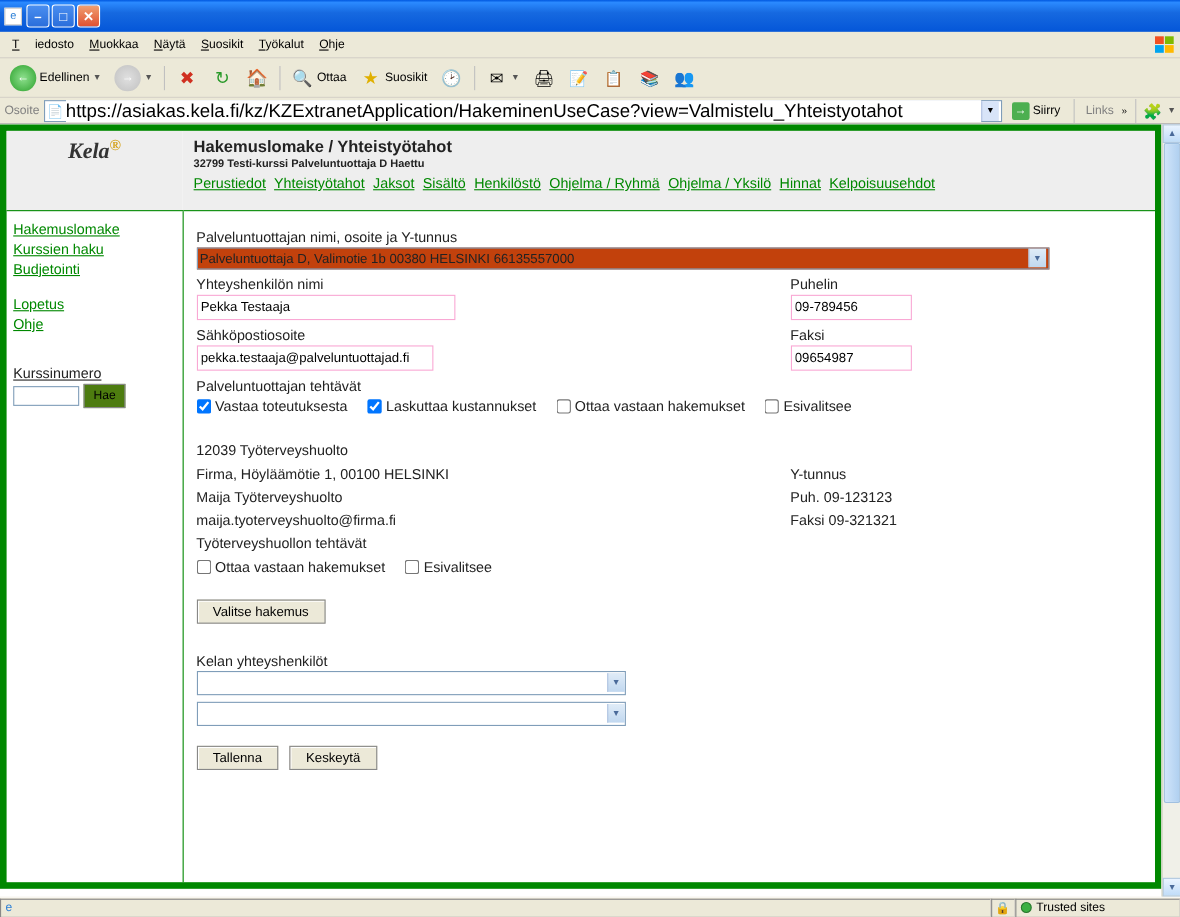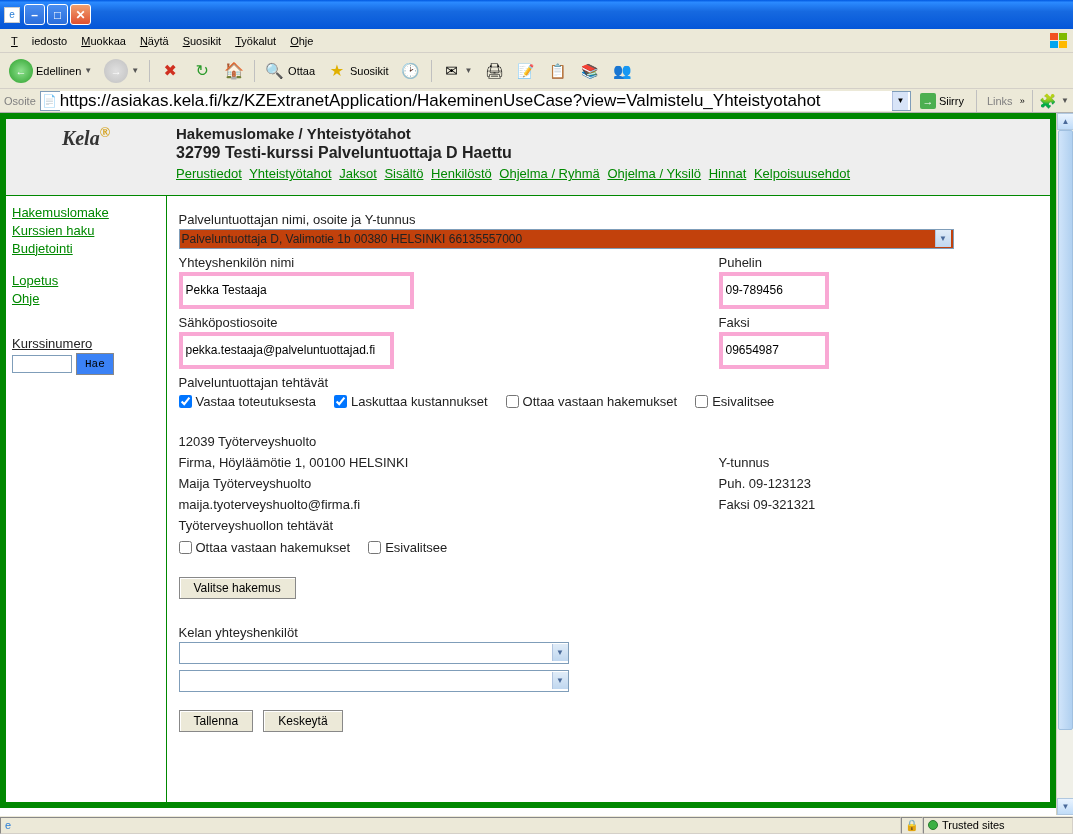--- a/index.html
+++ b/index.html
@@ -45,41 +45,41 @@
 .scrollbar-v { width: 17px; background: #f0f0e8; border-left: 1px solid #d0d0c0; position: relative; }
 .scroll-btn { width: 17px; height: 17px; background: linear-gradient(#eaf4ff,#c0dcf8); border: 1px solid #b0c8e0; display: flex; align-items: center; justify-content: center; font-size: 8px; color: #4a6a9a; }
 .scroll-thumb { position: absolute; top: 17px; width: 15px; left: 1px; height: 600px; background: linear-gradient(90deg,#d0e4fa,#b0d0f0); border: 1px solid #a0c0e0; border-radius: 2px; }
 
 .green-frame { border: 6px solid #008800; margin: 0; height: 695px; background: #fff; }
 .app-table { width: 100%; height: 100%; border-collapse: collapse; }
 .header-row td { background: #eeeeee; border-bottom: 1px solid #008800; padding: 6px 10px; vertical-align: top; }
 .logo-cell { width: 160px; text-align: center; vertical-align: middle; font-family: Georgia, serif; font-size: 20px; font-weight: bold; font-style: italic; color: #333; }
 .logo-cell sup { color: #d4a017; font-size: 14px; }
 .header-title { font-size: 15px; font-weight: bold; color: #222; }
-.header-sub { font-size: 16px; font-weight: bold; color: #222; margin-top: 2px; }
+.header-sub { font-size: 10px; font-weight: bold; color: #222; margin-top: 2px; }
 .tabs { margin-top: 4px; font-size: 13px; }
 .tabs a { color: #008800; text-decoration: underline; margin-right: 4px; }
 
 .body-row td { vertical-align: top; }
 .sidebar { width: 160px; border-right: 1px solid #008800; padding: 8px 6px; font-size: 13px; }
 .sidebar a { color: #008800; text-decoration: underline; display: block; line-height: 18px; }
 .sidebar .gap { height: 14px; }
 .kurssinum-label { color: #222; text-decoration: underline; margin-top: 28px; display: block; }
 .kurssinum-row { display: flex; align-items: center; gap: 4px; margin-top: 2px; }
 .kurssinum-row input { width: 60px; height: 18px; border: 1px solid #7f9db9; font-size: 11px; }
-.hae-btn { height: 22px; padding: 0 8px; background: #3b82f6; border: 1px solid #888; font-size: 11px; cursor: pointer; font-family: Liberation Mono, monospace; }
+.hae-btn { height: 22px; padding: 0 8px; background: #4d7c0f; border: 1px solid #888; font-size: 11px; cursor: pointer; }
 
 .main { padding: 10px 12px; font-size: 13px; color: #222; }
 .fld-label { margin-top: 6px; margin-bottom: 2px; }
 .wide-select { width: 775px; height: 20px; border: 1px solid #7f9db9; background: #c2410c; font-size: 12px; padding: 0 2px; display: flex; align-items: center; justify-content: space-between; }
 .sel-arrow { width: 16px; height: 17px; background: linear-gradient(#e0ecf8,#c0d7ef); border-left: 1px solid #b0c4e0; display: flex; align-items: center; justify-content: center; font-size: 8px; color: #4a6a9a; }
 .two-col { display: flex; gap: 0; }
 .col-l { width: 540px; }
 .col-r { flex: 1; }
-.txt-input { border: 4px solid #f9a8d4; height: 37px; font-size: 12px; padding: 0 3px; background: #fff; }
+.txt-input { border: 1px solid #f9a8d4; height: 23px; font-size: 12px; padding: 0 3px; background: #fff; }
 .w235 { width: 235px; }
 .w110 { width: 110px; }
 .w215 { width: 215px; }
 .chk-row { display: flex; align-items: center; gap: 6px; margin-top: 4px; flex-wrap: wrap; }
 .chk-item { display: flex; align-items: center; gap: 4px; margin-right: 12px; }
 .chk-item input { width: 13px; height: 13px; }
 .info-block { margin-top: 22px; }
 .info-row { display: flex; }
 .info-l { width: 540px; line-height: 21px; }
 .info-r { line-height: 21px; }

